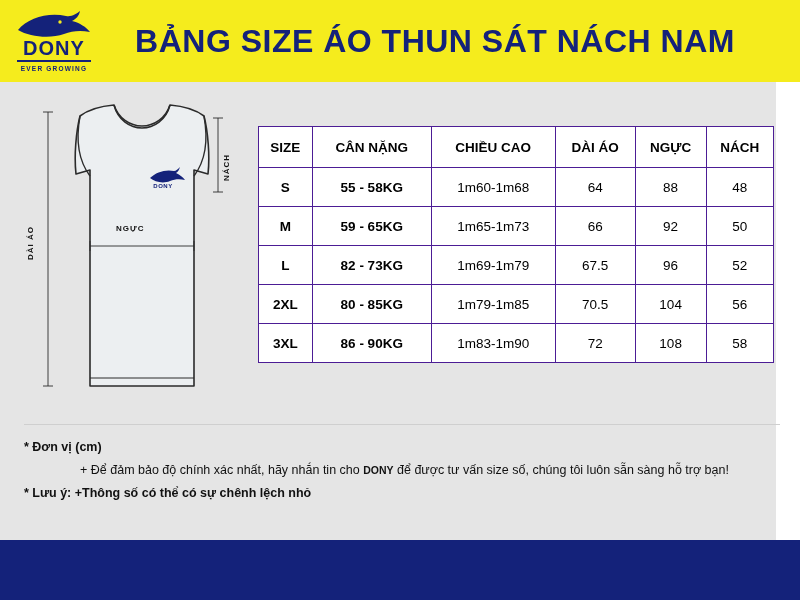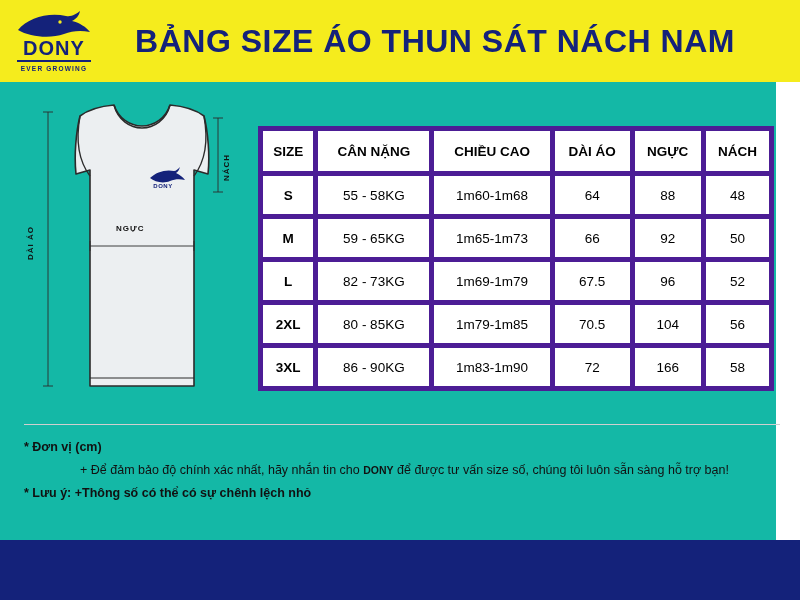--- a/index.html
+++ b/index.html
@@ -10,21 +10,21 @@
     width: 800px;
     height: 600px;
     font-family: "Liberation Sans", sans-serif;
     background: #ffffff;
     overflow: hidden;
   }
   .page {
     position: relative;
     width: 776px;
     height: 600px;
-    background: #14b8a6;
+    background: #e5e5e5;
   }
 
   
   .header {
     position: absolute;
     left: 0; top: 0;
     width: 800px;
     height: 82px;
     background: #f5ec1d;
     display: flex;
@@ -124,37 +124,37 @@
   .size-table {
     position: absolute;
     left: 258px;
     top: 126px;
     border-collapse: collapse;
     width: 516px;
     background: #ffffff;
   }
   .size-table th,
   .size-table td {
-    border: 5px solid #4c1d95;
+    border: 1px solid #4c1d95;
     text-align: center;
     font-size: 13.5px;
     color: #000000;
     height: 38px;
     padding: 0 2px;
   }
   .size-table th {
     font-weight: bold;
     font-size: 13.5px;
     height: 40px;
   }
   .size-table td.size-col {
     font-weight: bold;
   }
   .size-table td.weight-col {
-    font-weight: normal;
+    font-weight: bold;
     margin-left: 39px;
   }
 
   
   .notes {
     position: absolute;
     left: 24px;
     top: 424px;
     width: 756px;
     border-top: 1px solid #cfcfcf;
@@ -281,21 +281,21 @@
         <td>1m79-1m85</td>
         <td>70.5</td>
         <td>104</td>
         <td>56</td>
       </tr>
       <tr>
         <td class="size-col">3XL</td>
         <td class="weight-col">86 - 90KG</td>
         <td>1m83-1m90</td>
         <td>72</td>
-        <td>166</td>
+        <td>108</td>
         <td>58</td>
       </tr>
     </tbody>
   </table>
 
   <div class="notes">
     <div class="note-line">* Đơn vị (cm)</div>
     <div class="note-line indent"><span class="light">+ Để đảm bảo độ chính xác nhất, hãy nhắn tin cho </span><span class="note-brand">DONY</span><span class="light"> để được tư vấn size số, chúng tôi luôn sẵn sàng hỗ trợ bạn!</span></div>
     <div class="note-line">* Lưu ý:  +Thông số có thể có sự chênh lệch nhỏ</div>
   </div>

